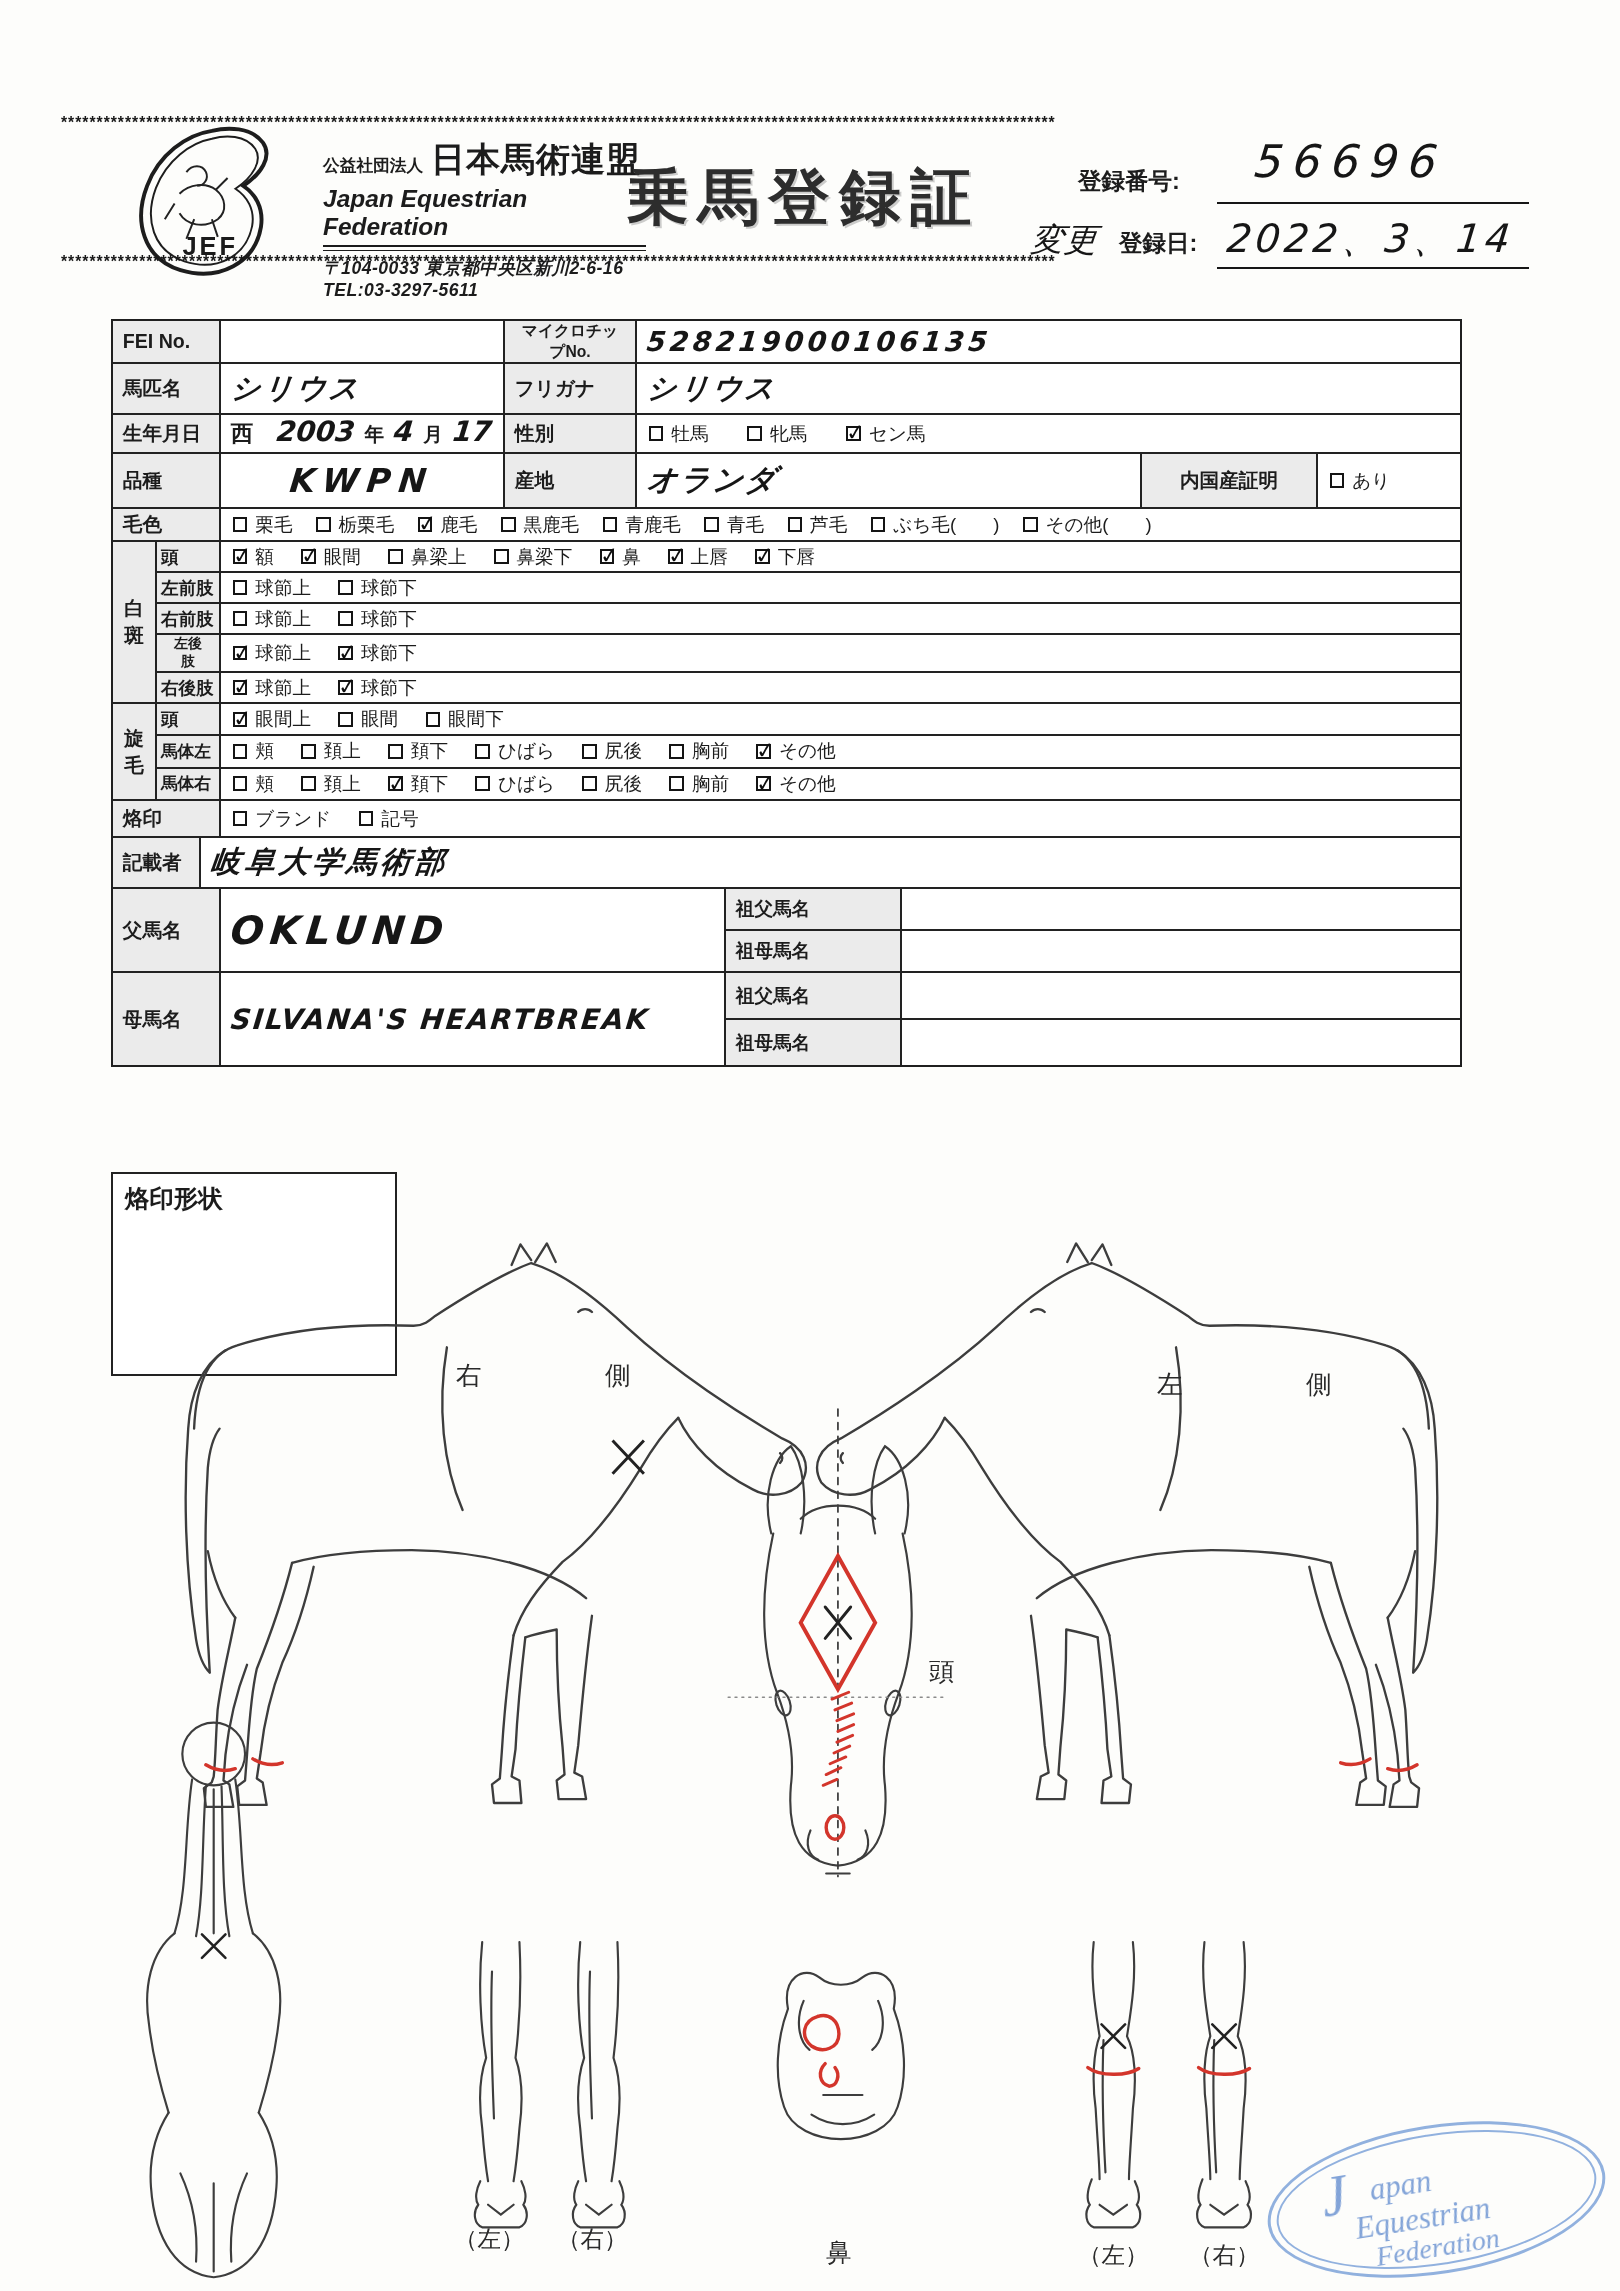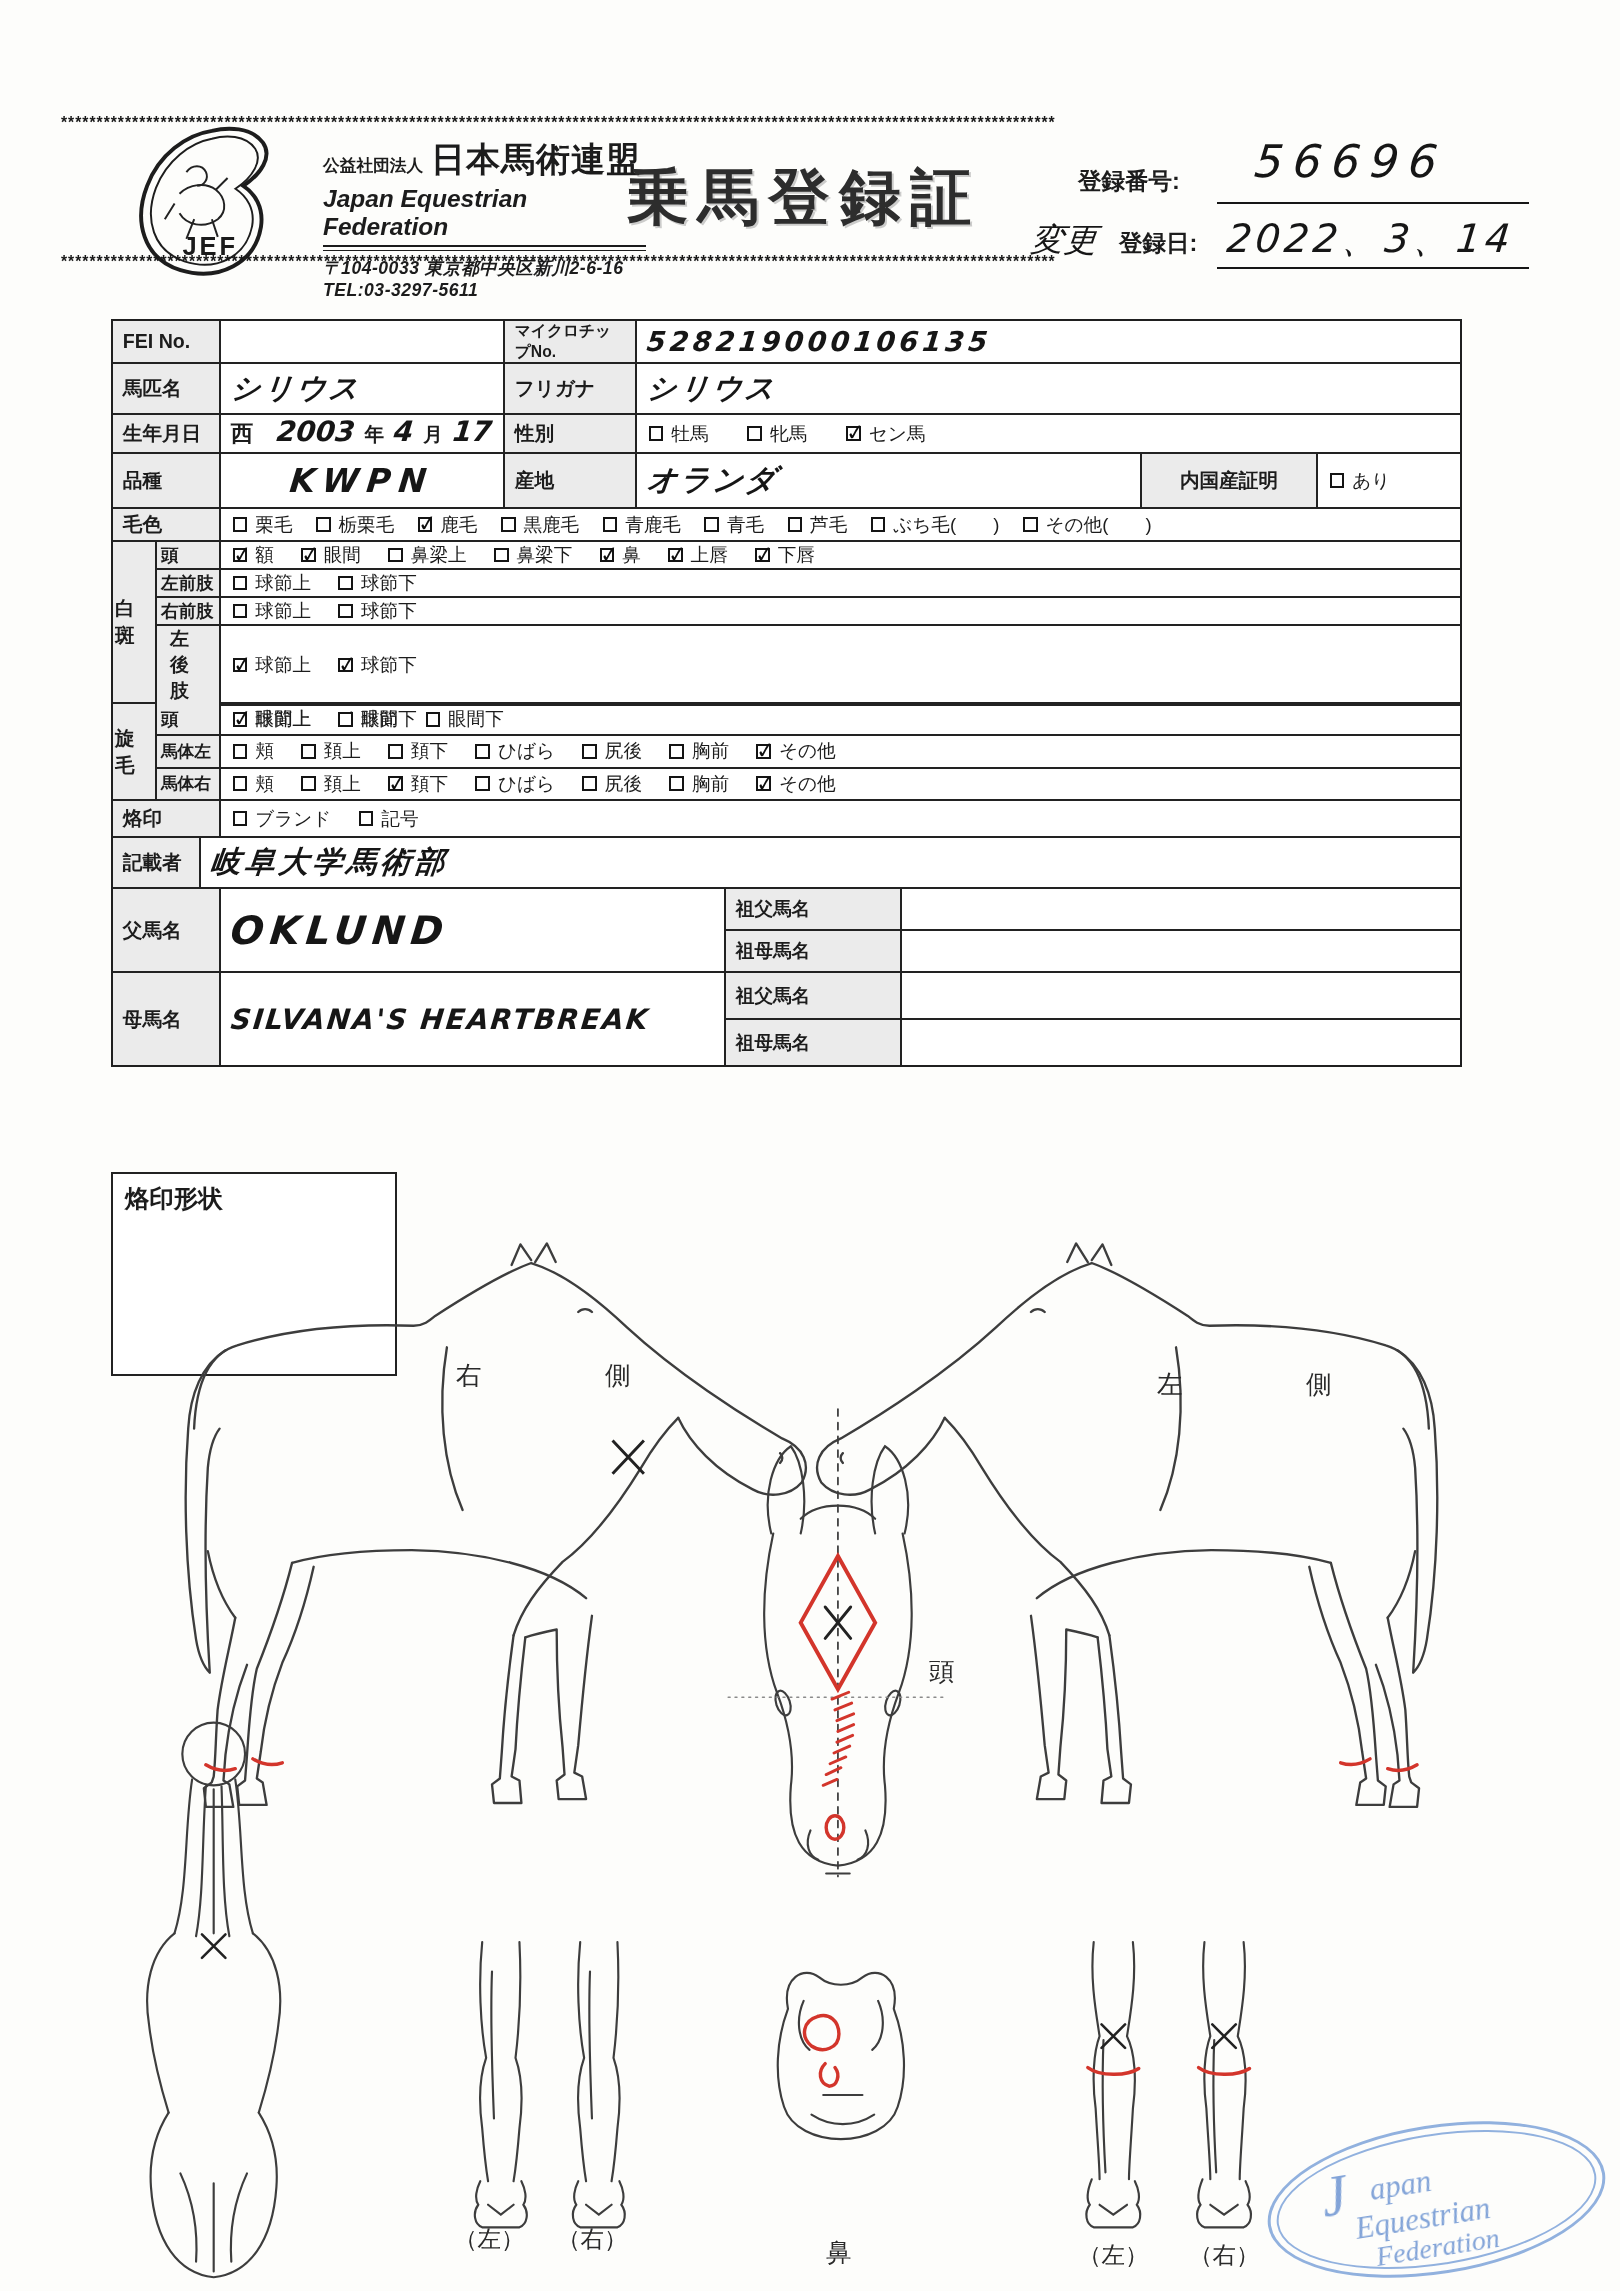--- a/index.html
+++ b/index.html
@@ -27,21 +27,21 @@
   .regdate-label { position:absolute; left:1119px; top:227px; font-size:23.5px; font-weight:700; }
   .regdate-value { position:absolute; left:1227px; top:212px; font-size:39px; letter-spacing:3.9px; }
   .regdate-line { position:absolute; left:1217px; top:267px; width:312px; border-bottom:2.9px solid #161616; }
 
   .hand { font-family:"DejaVu Sans",sans-serif; font-style:italic; display:inline-block; transform:skewX(-6deg); color:#161616; }
 
   
   .tbl { position:absolute; left:111px; top:319px; width:1351px; border:2.9px solid #1f1f1f; background:#fff; }
   .trow { display:flex; border-bottom:2.5px solid #222; }
   .trow:last-child { border-bottom:none; }
-  .cell { border-right:2.5px solid #222; display:flex; align-items:center; padding:0 9.8px; font-size:19.6px; font-weight:700; overflow:hidden; }
+  .cell { border-right:2.5px solid #222; display:flex; align-items:center; padding:0 9.8px; font-size:19.6px; font-weight:700; overflow:hidden;text-align:center; }
   .cell:last-child { border-right:none; }
   .lab { background:#ebebeb; }
   .subcol { display:flex; flex-direction:column; flex:1; }
   .subrow { display:flex; border-bottom:2px solid #222; flex:1; }
   .subrow:last-child { border-bottom:none; }
   .optcell { display:flex; align-items:center; gap:27.4px; padding:0 11.8px; flex:1; }
   .cb { position:relative; display:inline-block; width:14.7px; height:14.7px; border:2.5px solid #141414; background:#fff; flex:none; }
   .cb.checked::after { content:"✓"; position:absolute; left:-2px; top:-8.8px; font-size:22.5px; font-weight:700; color:#0e0e0e; transform:rotate(-6deg); }
   .opt { display:inline-flex; align-items:center; gap:7.8px; font-size:18.6px; font-weight:400; white-space:nowrap; }
   .era-x { font-size:22.5px; font-weight:700; margin-right:13.7px; }
@@ -270,21 +270,21 @@
                 <span class="cb"></span>
                 <span>球節上</span>
               </span>
               <span class="opt">
                 <span class="cb"></span>
                 <span>球節下</span>
               </span>
             </div>
         </div>
         <div class="subrow">
-          <div class="cell lab" style="width:64px; padding:0 13px; font-size:19px">左後肢</div>
+          <div class="cell lab" style="width:64px; padding:0 13px; font-size:14px">左後肢</div>
           <div class="optcell">
               <span class="opt">
                 <span class="cb checked"></span>
                 <span>球節上</span>
               </span>
               <span class="opt">
                 <span class="cb checked"></span>
                 <span>球節下</span>
               </span>
             </div>

